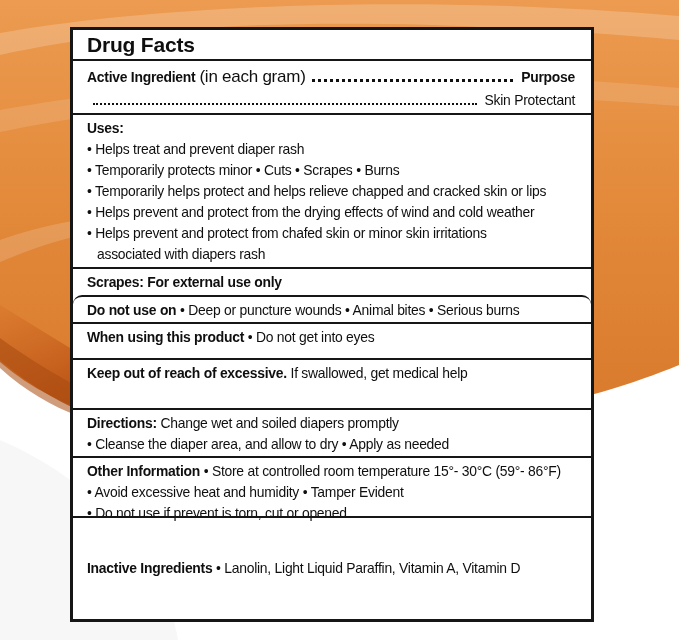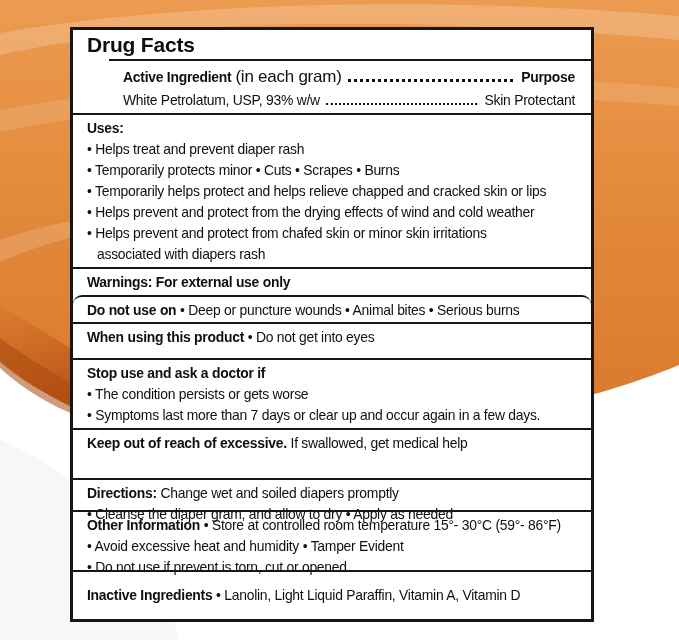--- a/index.html
+++ b/index.html
@@ -19,33 +19,33 @@
   }
   .sec{border-top:2px solid #161616;padding:3px 16px 3px 14px;box-sizing:border-box;flex:0 0 auto;}
   .sec.first{border-top:none;}
   .line{white-space:nowrap;overflow:hidden;font-size:13.9px;line-height:21px;letter-spacing:-0.25px;}
   b{font-weight:700;}
   .cont{margin-left:10px;}
 
   .title-sec{padding:3px 16px 2px 14px;height:29px;}
   .title{font-size:21px;line-height:24px;font-weight:700;letter-spacing:-0.2px;}
 
-  .active-sec{height:54px;padding-top:4px;margin-left:36px;}
+  .active-sec{height:54px;padding-top:4px;}
   .leader-row{display:flex;align-items:baseline;font-size:13.9px;line-height:23px;letter-spacing:-0.25px;white-space:nowrap;}
   .paren{font-size:17px;}
   .leader{flex:1 1 auto;margin:0 8px 4px 6px;border-bottom:3px dotted #101010;min-width:30px;}
   .leader.fine{border-bottom:2px dotted #101010;margin-bottom:3px;}
 
   .uses-sec{height:154px;}
   .warn-sec{height:28px;}
   .donot-sec{height:27px;border-radius:9px;}
   .when-sec{height:36px;}
   .stop-sec{height:70px;}
   .keep-sec{height:50px;}
-  .dir-sec{height:32px;}
+  .dir-sec{height:48px;}
   .other-sec{height:60px;}
   .inactive-sec{flex:1 1 auto;display:flex;align-items:center;}
 </style>
 </head>
 <body>
 
 <svg class="bg-art" viewBox="0 0 679 640" xmlns="http://www.w3.org/2000/svg" aria-hidden="true">
   <defs>
     <linearGradient id="gMain" x1="0" y1="0" x2="0" y2="1">
       <stop offset="0" stop-color="#EC9B50"></stop>
@@ -75,71 +75,65 @@
   </div>
 
   <div class="sec active-sec">
     <div class="leader-row">
       <b>Active Ingredient</b>
       <span class="paren" style="margin-left:4px;">(in each gram)</span>
       <span class="leader"></span>
       <b>Purpose</b>
     </div>
     <div class="leader-row">
-      <span>White Petrolatum, USP, 93% w/w</span>
       <span class="leader fine"></span>
       <span>Skin Protectant</span>
     </div>
   </div>
 
   <div class="sec uses-sec">
     <div class="line"><b>Uses:</b></div>
     <div class="line">• Helps treat and prevent diaper rash</div>
     <div class="line">• Temporarily protects minor • Cuts • Scrapes • Burns</div>
     <div class="line">• Temporarily helps protect and helps relieve chapped and cracked skin or lips</div>
     <div class="line">• Helps prevent and protect from the drying effects of wind and cold weather</div>
     <div class="line">• Helps prevent and protect from chafed skin or minor skin irritations</div>
     <div class="line cont">associated with diapers rash</div>
   </div>
 
   <div class="sec warn-sec">
     <div class="line">
-      <b>Warnings:</b><b> For external use only</b>
+      <b>Scrapes:</b><b> For external use only</b>
     </div>
   </div>
 
   <div class="sec donot-sec">
     <div class="line">
       <b>Do not use on</b><span> • Deep or puncture wounds • Animal bites • Serious burns</span>
     </div>
   </div>
 
   <div class="sec when-sec">
     <div class="line">
       <b>When using this product</b><span> • Do not get into eyes</span>
     </div>
   </div>
 
-  <div class="sec stop-sec">
-    <div class="line"><b>Stop use and ask a doctor if</b></div>
-    <div class="line">• The condition persists or gets worse</div>
-    <div class="line">• Symptoms last more than 7 days or clear up and occur again in a few days.</div>
-  </div>
 
   <div class="sec keep-sec">
     <div class="line">
       <b>Keep out of reach of excessive.</b><span> If swallowed, get medical help</span>
     </div>
   </div>
 
   <div class="sec dir-sec">
     <div class="line">
       <b>Directions:</b><span> Change wet and soiled diapers promptly</span>
     </div>
-    <div class="line">• Cleanse the diaper gram, and allow to dry • Apply as needed</div>
+    <div class="line">• Cleanse the diaper area, and allow to dry • Apply as needed</div>
   </div>
 
   <div class="sec other-sec">
     <div class="line">
       <b>Other Information</b><span> • Store at controlled room temperature 15°- 30°C (59°- 86°F)</span>
     </div>
     <div class="line">• Avoid excessive heat and humidity • Tamper Evident</div>
     <div class="line">• Do not use if prevent is torn, cut or opened</div>
   </div>
 

